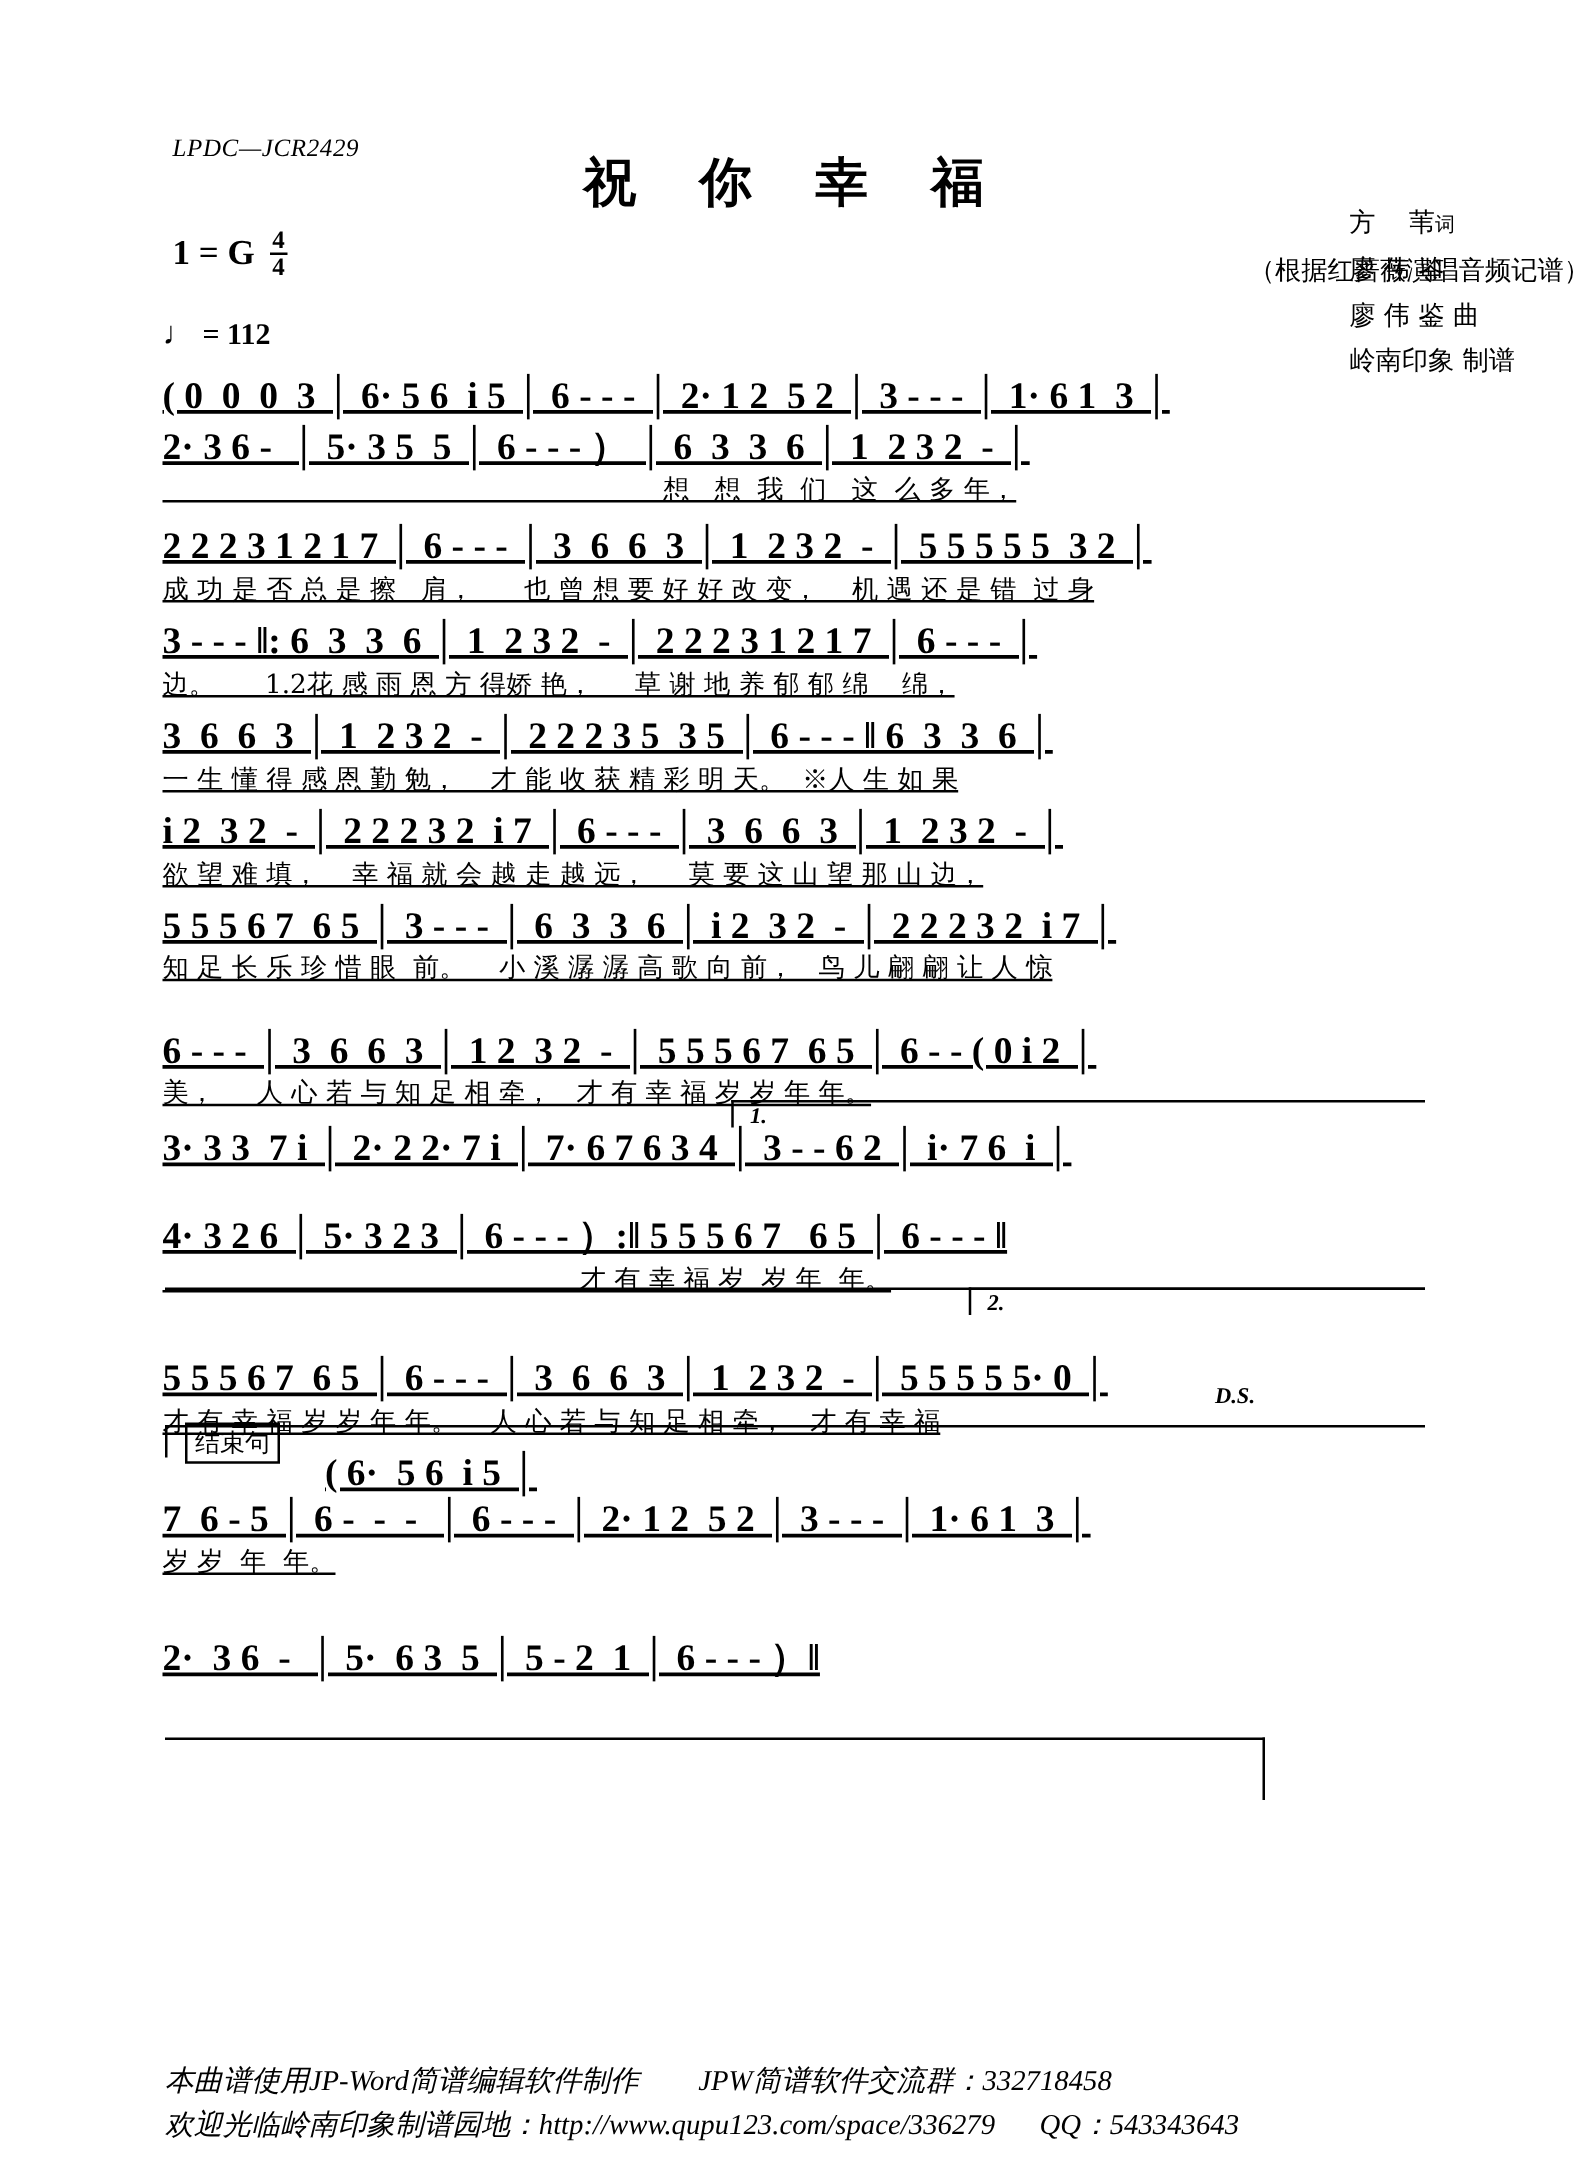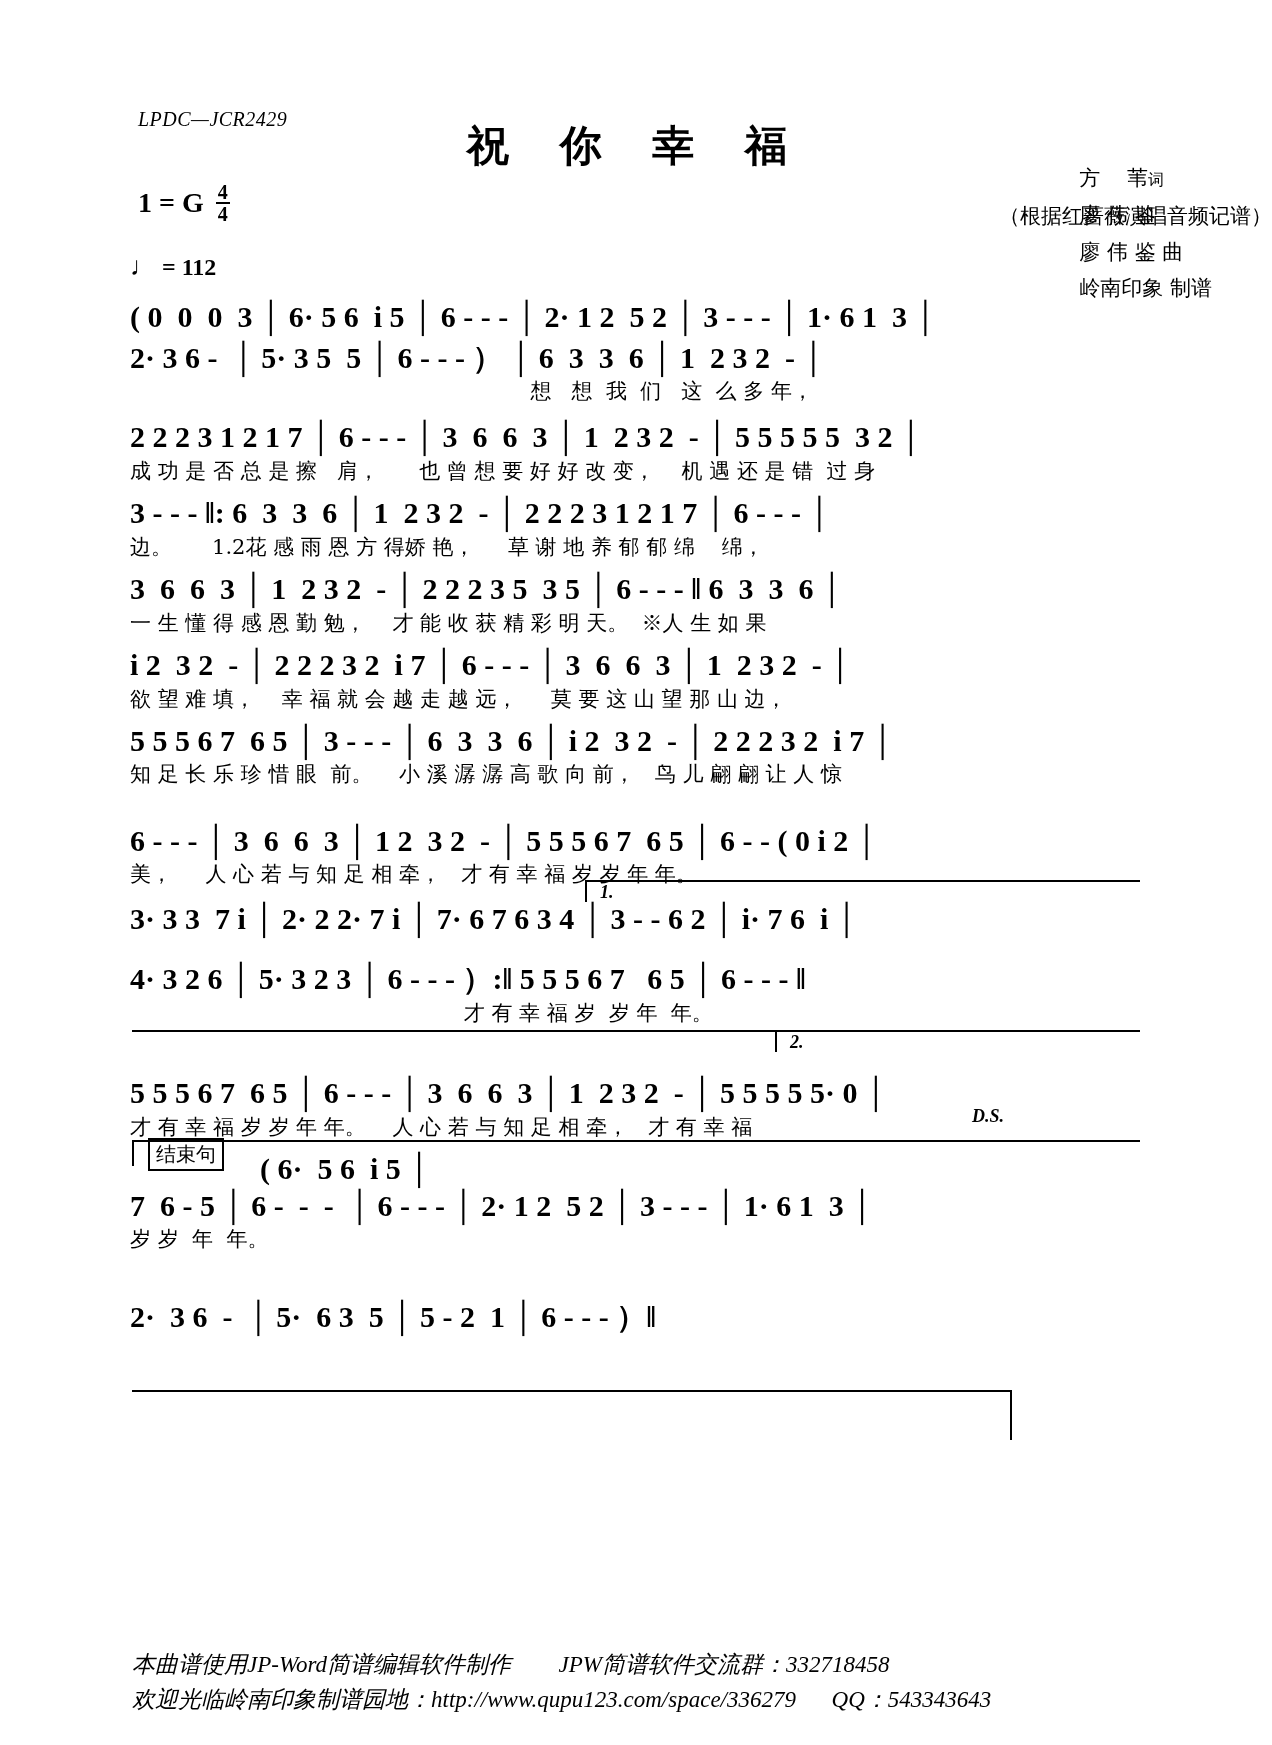--- a/index.html
+++ b/index.html
@@ -17,21 +17,21 @@
   .frac .den{padding:0 2px;}
 
   .tempo{position:absolute;left:130px;top:252px;font-size:24px;font-family:"Liberation Serif",serif;font-weight:bold;}
   .tempo .note{font-size:26px;}
 
   .credits{position:absolute;right:60px;top:160px;text-align:left;font-size:21px;line-height:1.75;font-family:"DejaVu Serif",serif;}
   .credits div{white-space:pre;}
   .credits .sm{font-size:16px;}
 
   .staff{position:absolute;left:130px;width:1010px;}
-  .row{position:relative;height:auto;}
+  .row{position:relative;height:auto;text-decoration:underline;}
   .notes{font-family:"Liberation Serif",serif;font-size:30px;font-weight:bold;letter-spacing:0px;white-space:pre;line-height:1.15;}
   .lyr{font-family:"DejaVu Serif",serif;font-size:21px;letter-spacing:0px;white-space:pre;line-height:1.4;margin-top:2px;}
 
   .foot{position:absolute;left:132px;bottom:28px;font-family:"Liberation Serif",serif;font-style:italic;font-size:23px;line-height:1.5;}
   .foot span{font-style:italic;}
   .hline{position:absolute;border-top:2px solid #000;}
   .vline{position:absolute;border-left:2px solid #000;}
   .endingLbl{position:absolute;font-style:italic;font-weight:bold;font-size:18px;font-family:"Liberation Serif",serif;}
   .boxlbl{position:absolute;border:2px solid #000;padding:1px 6px;font-size:20px;font-family:"DejaVu Serif",serif;}
 </style>
@@ -104,21 +104,21 @@
 
     <div class="row" style="margin-top:34px">
       <div class="notes">6 - - - │ 3  6  6  3 │ 1 2  3 2  - │ 5 5 5 6 7  6 5 │ 6 - - ( 0 i 2 │</div>
       <div class="lyr">美，     人 心 若 与 知 足 相 牵，   才 有 幸 福 岁 岁 年 年。</div>
     </div>
 
     <div class="row" style="margin-top:12px">
       <div class="notes">3· 3 3  7 i │ 2· 2 2· 7 i │ 7· 6 7 6 3 4 │ 3 - - 6 2 │ i· 7 6  i │</div>
     </div>
 
-    <div class="row" style="margin-top:26px">
+    <div class="row" style="margin-top:36px">
       <div class="notes">4· 3 2 6 │ 5· 3 2 3 │ 6 - - - ）:‖ 5 5 5 6 7   6 5 │ 6 - - - ‖</div>
       <div class="lyr">                                                  才 有 幸 福 岁  岁 年  年。</div>
     </div>
 
     <div class="row" style="margin-top:48px">
       <div class="notes">5 5 5 6 7  6 5 │ 6 - - - │ 3  6  6  3 │ 1  2 3 2  - │ 5 5 5 5 5· 0 │</div>
       <div class="lyr">才 有 幸 福 岁 岁 年 年。    人 心 若 与 知 足 相 牵，   才 有 幸 福</div>
     </div>
 
     <div class="row" style="margin-top:10px;padding-left:130px">

